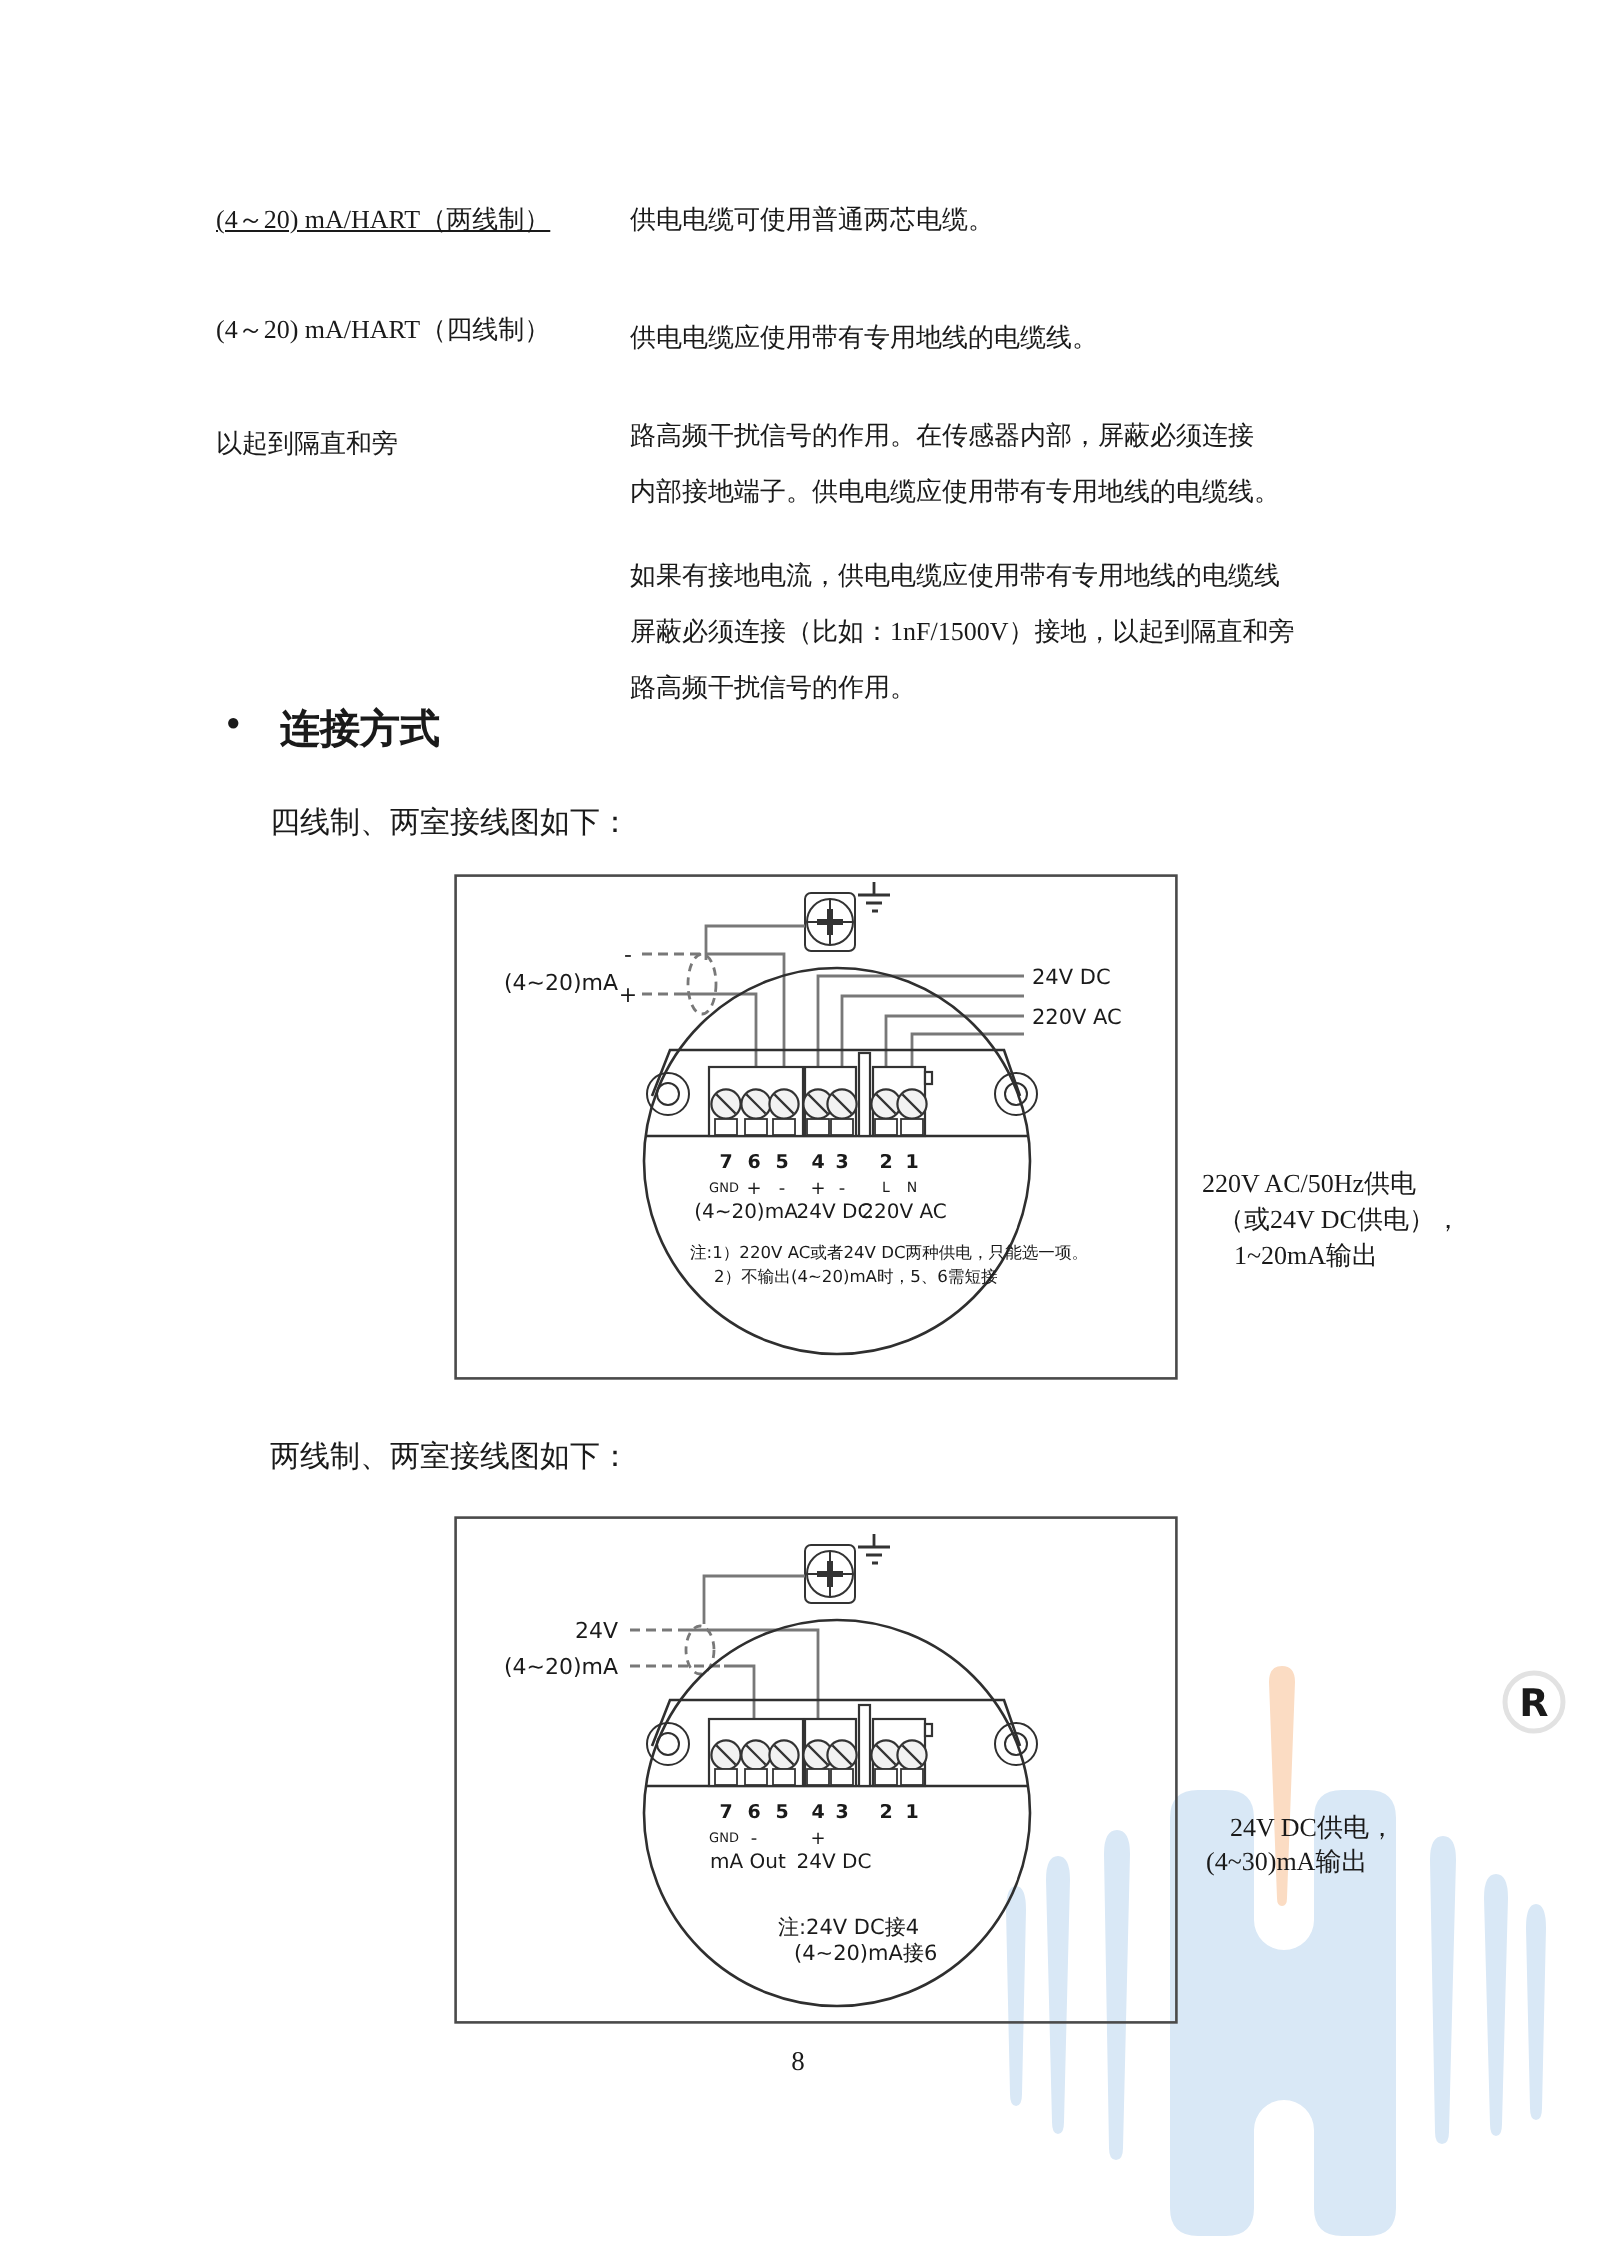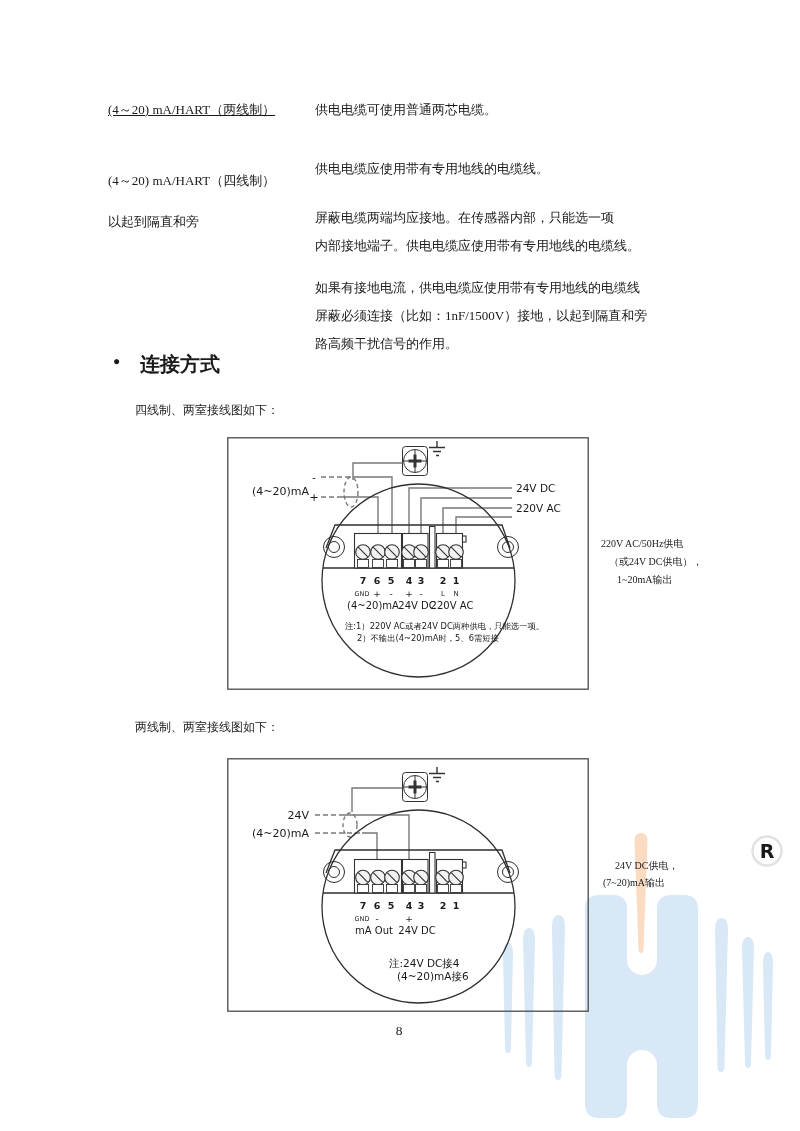--- a/index.html
+++ b/index.html
@@ -5,22 +5,22 @@
   html,body{margin:0;padding:0;}
   body{width:800px;height:1131px;background:#ffffff;position:relative;overflow:hidden;
        font-family:"Liberation Serif","DejaVu Serif",serif;color:#1a1a1a;}
   .abs{position:absolute;}
   .spec-label{font-size:13px;white-space:nowrap;}
   .spec-text{font-size:13px;white-space:nowrap;}
   .para{font-size:13px;line-height:28px;white-space:nowrap;}
   .para2{margin-top:14px;}
   .heading{font-size:20px;font-weight:bold;white-space:nowrap;}
   .bullet{font-size:12px;}
-  .subhead{font-size:12px;white-space:nowrap;}
-  .side-note{font-size:10px;line-height:18px;white-space:nowrap;}
+  .subhead{font-size:15px;white-space:nowrap;}
+  .side-note{font-size:13px;line-height:18px;white-space:nowrap;margin-top:48px;}
   .side-note div{white-space:nowrap;}
   .ind1{padding-left:8px;} .ind2{padding-left:16px;} .ind3{padding-left:12px;}
   .page-num{font-size:13.5px;text-align:center;width:18px;}
   svg text{font-family:"DejaVu Sans","Liberation Sans",sans-serif;fill:#1a1a1a;}
   .content{z-index:1;}
   .wm{z-index:0;}
 </style>
 </head>
 <body>
 
@@ -37,27 +37,27 @@
   <path fill="#fbdcc3" d="M139.5,16 Q139.5,8 146,8 Q152.5,8 152.5,16 L148.5,124 Q148.5,128 146,128 Q143.5,128 143.5,124 Z"></path>
   <g>
     <circle cx="272" cy="26" r="14.5" fill="none" stroke="#e2e2e2" stroke-width="2.5"></circle>
     <text x="272" y="33" text-anchor="middle" font-size="19" font-weight="bold" fill="#e2e2e2">R</text>
   </g>
 </svg>
 
 <div class="abs content spec-label" style="left:108px;top:101px;text-decoration:underline;">(4～20) mA/HART（两线制）</div>
 <div class="abs content spec-text" style="left:315px;top:101px;">供电电缆可使用普通两芯电缆。</div>
 
-<div class="abs content spec-label" style="left:108px;top:172px;">(4～20) mA/HART（四线制）</div>
+<div class="abs content spec-label" style="left:108px;top:156px;">(4～20) mA/HART（四线制）</div>
 <div class="abs content spec-text" style="left:315px;top:160px;font-family:Liberation Mono, monospace;">供电电缆应使用带有专用地线的电缆线。</div>
 
 <div class="abs content spec-label" style="left:108px;top:213px;">以起到隔直和旁</div>
 <div class="abs content" style="left:315px;top:204px;">
   <div class="para">
-    <div>屏蔽电缆两端均应接地。在传感器内部，只能选一项</div>
+    <div>路高频干扰信号的作用。在传感器内部，屏蔽必须连接</div>
     <div>内部接地端子。供电电缆应使用带有专用地线的电缆线。</div>
   </div>
   <div class="para para2">
     <div>如果有接地电流，供电电缆应使用带有专用地线的电缆线</div>
     <div>屏蔽必须连接（比如：1nF/1500V）接地，以起到隔直和旁</div>
     <div>路高频干扰信号的作用。</div>
   </div>
 </div>
 
 <div class="abs content bullet" style="left:113px;top:354px;">●</div>
@@ -258,16 +258,16 @@
   </g>
 
   <g font-size="10.5">
     <text x="389" y="967">注:24V DC接4</text>
     <text x="397" y="980">(4~20)mA接6</text>
   </g>
 </svg>
 
 <div class="abs content side-note" style="left:603px;top:857px;line-height:17px;">
   <div class="ind3">24V DC供电，</div>
-  <div>(7~20)mA输出</div>
+  <div>(4~30)mA输出</div>
 </div>
 
 <div class="abs content page-num" style="left:390px;top:1023px;">8</div>
 
 </body></html>

